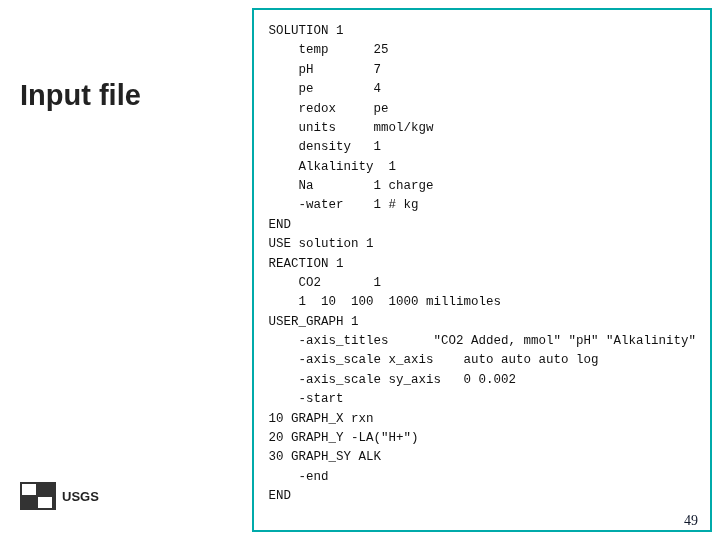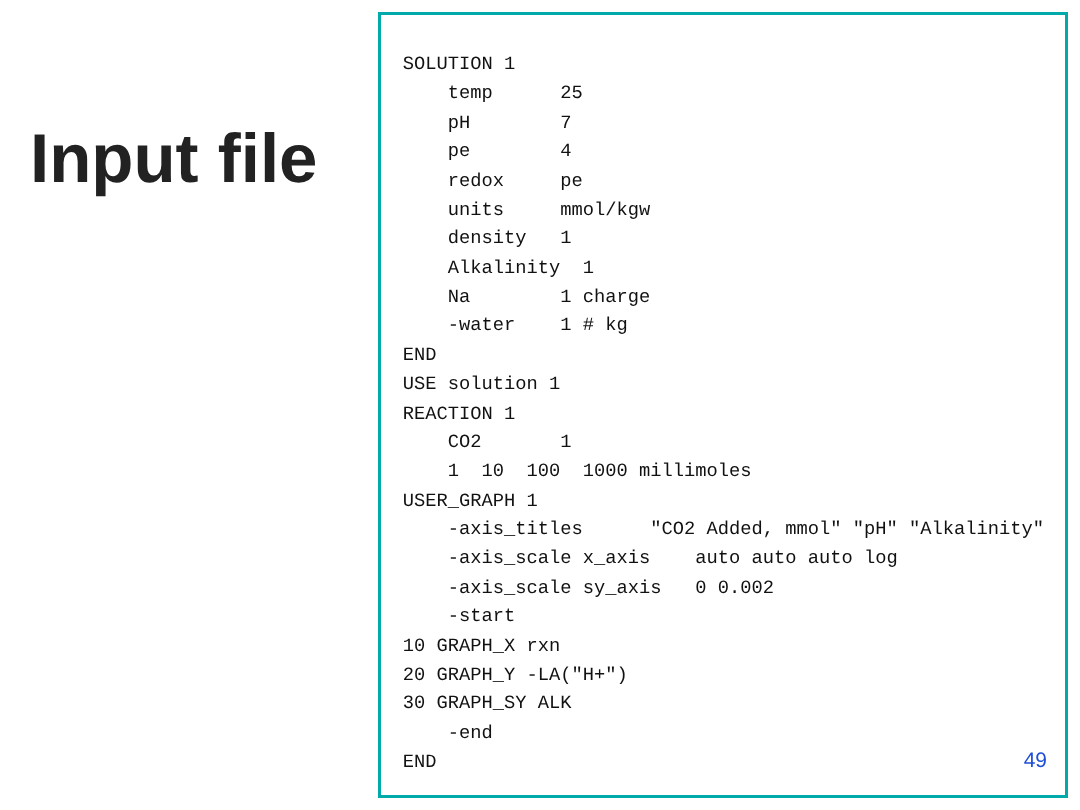--- a/index.html
+++ b/index.html
@@ -25,21 +25,21 @@
       justify-content: space-between;
       padding: 20px 20px 20px 20px;
       background: #ffffff;
     }
 
     .title-block {
       margin-top: 60px;
     }
 
     .title-main {
-      font-size: 46px;
+      font-size: 29px;
       font-weight: bold;
       color: #222;
       line-height: 1.1;
     }
 
     .title-sub {
       font-size: 32px;
       font-style: italic;
       color: #222;
       line-height: 1.2;
@@ -58,50 +58,62 @@
       background: #333;
       display: flex;
       align-items: center;
       justify-content: center;
     }
 
     .right-panel {
       flex: 1;
       border: 2px solid #00aaaa;
       margin: 8px 8px 8px 0;
-      padding: 24px 14px;
+      padding: 12px 14px;
       display: flex;
       flex-direction: column;
       position: relative;
     }
 
     .code-block {
       font-family: 'Courier New', Courier, monospace;
       font-size: 12.5px;
       color: #111;
       line-height: 1.55;
       white-space: pre;
       flex: 1;
     }
 
     .slide-number {
       position: absolute;
-      bottom: 16px;
+      bottom: 1px;
       right: 12px;
       font-size: 14px;
-      color: #1d4ed8;
-      font-family: Liberation Sans, sans-serif;
+      color: #0f172a;
+      font-family: Liberation Serif, serif;
     }
   </style>
 </head>
 <body>
 
 <div class="left-panel">
   <div class="title-block">
     <div class="title-main">Input file</div>
+  </div>
+  <div class="usgs-logo">
+    <div class="usgs-icon">
+      <svg width="32" height="24" viewBox="0 0 32 24" xmlns="http://www.w3.org/2000/svg">
+
+        <rect x="0" y="0" width="14" height="11" fill="#fff"></rect>
+        <rect x="16" y="0" width="14" height="11" fill="#333"></rect>
+        <rect x="0" y="13" width="14" height="11" fill="#333"></rect>
+        <rect x="16" y="13" width="14" height="11" fill="#fff"></rect>
+      </svg>
+    </div>
+    <span style="font-size:13px;font-weight:bold;color:#222;">USGS</span>
   </div>
 </div>
 
 <div class="right-panel">
   <div class="code-block" id="code-block">SOLUTION 1
     temp      25
     pH        7
     pe        4
     redox     pe
     units     mmol/kgw

